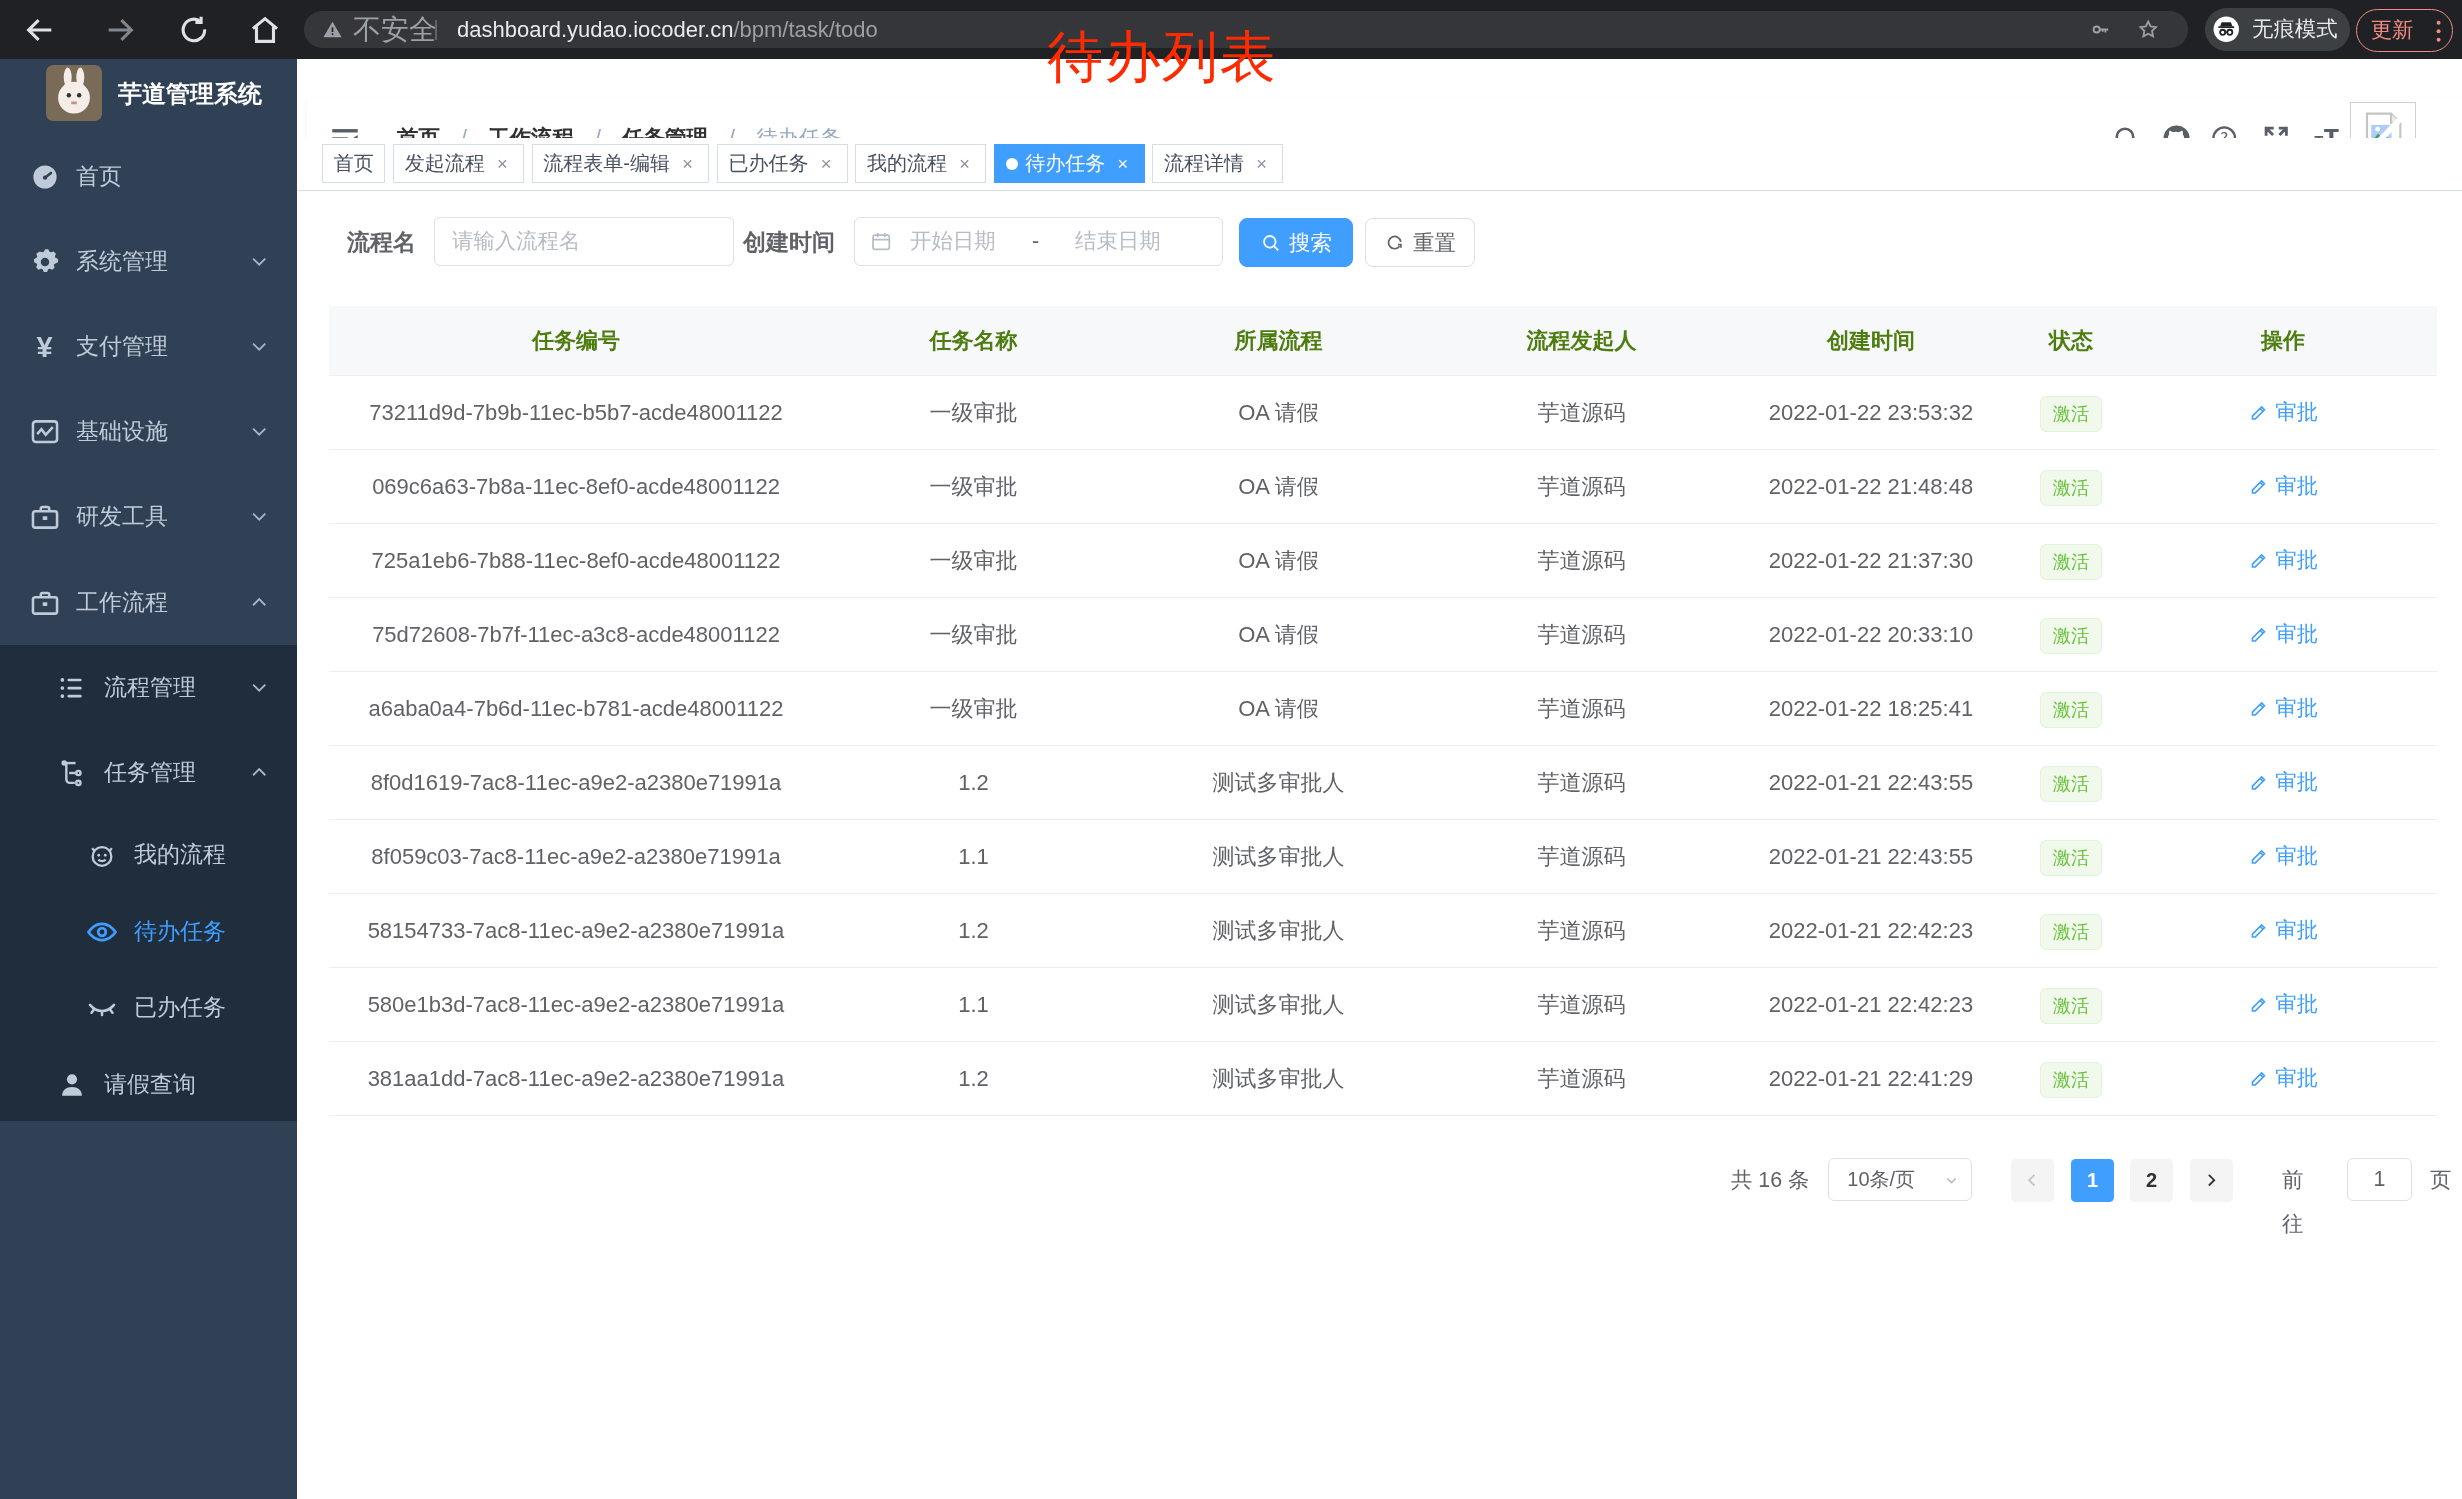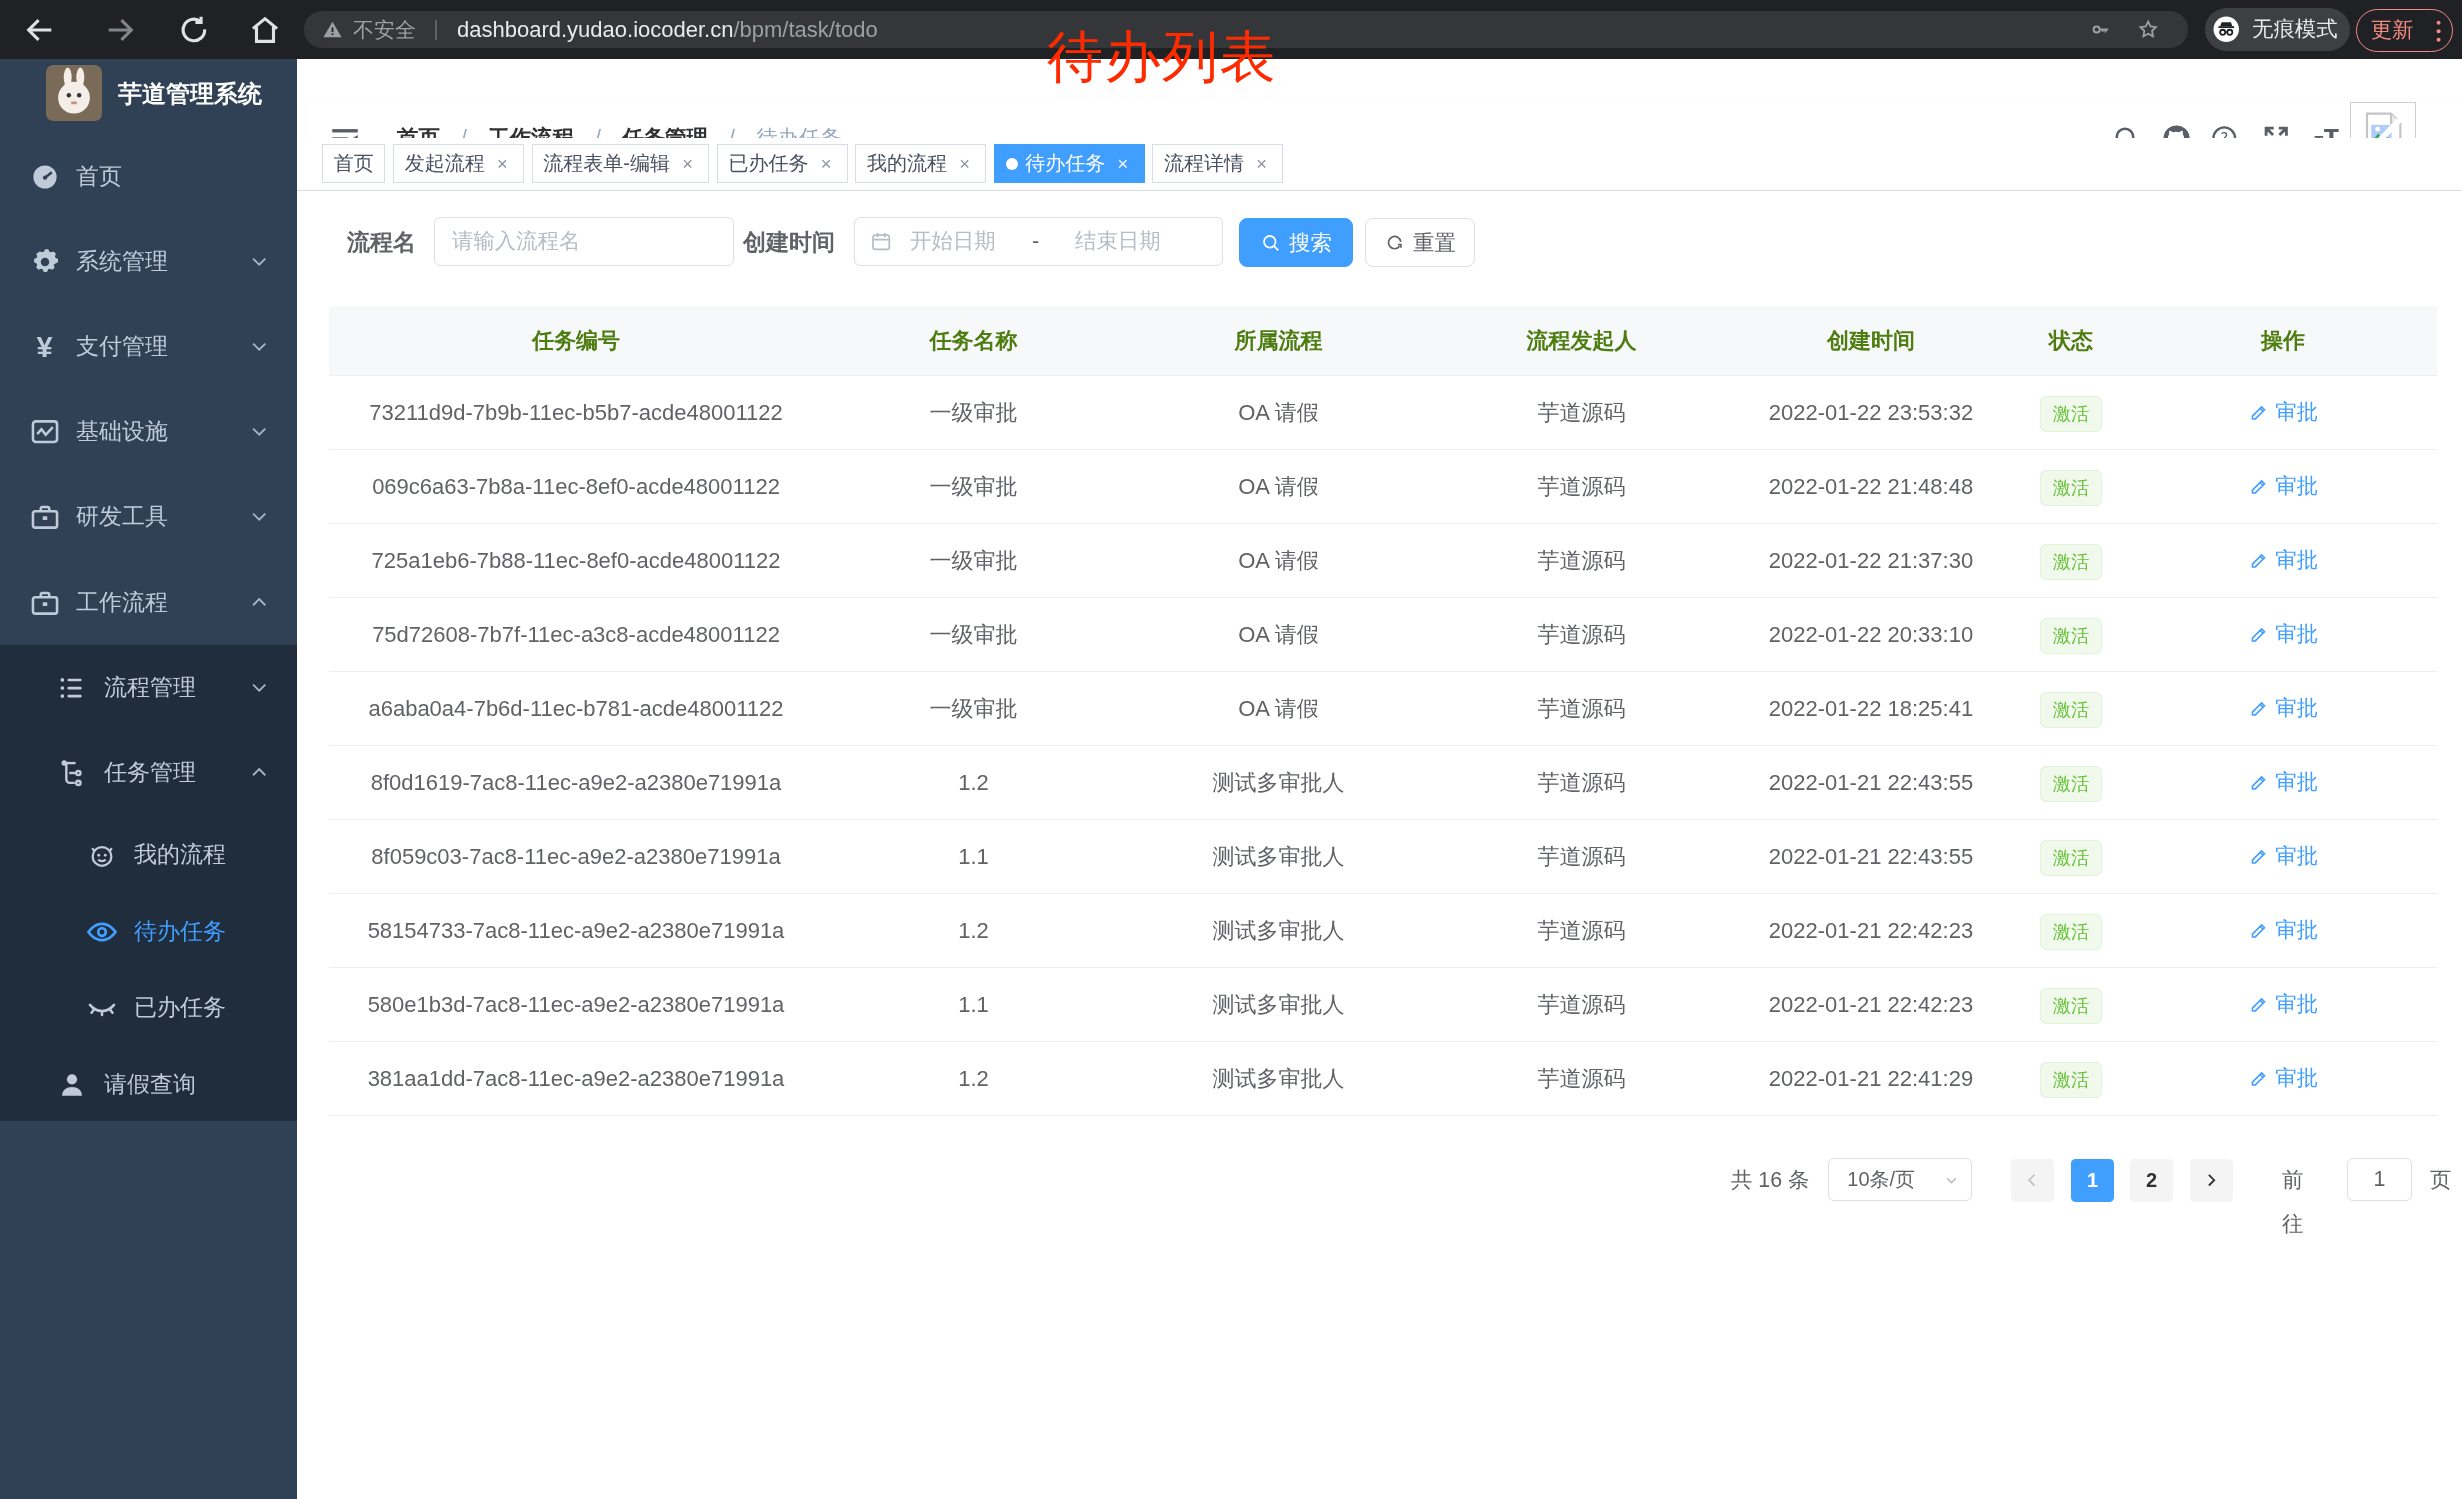--- a/index.html
+++ b/index.html
@@ -5,21 +5,21 @@
   html,body{margin:0;padding:0;width:2462px;height:1500px;overflow:hidden;
     font-family:"Liberation Sans","DejaVu Sans",sans-serif;background:#fff;}
   svg{display:block;}
 
   
   #chrome{position:absolute;left:0;top:0;width:2462px;height:59px;background:#202124;z-index:5;}
   .nav-btn{position:absolute;top:13px;width:34px;height:34px;color:#dee1e6;}
   .nav-btn.dim{color:#80868b;}
   #url-pill{position:absolute;left:304px;top:11.4px;width:1884px;height:37px;border-radius:18.3px;background:#35363a;}
   #url-pill .warn{position:absolute;left:17px;top:6.9px;width:23px;height:23px;}
-  #url-pill .sec{position:absolute;left:49px;top:0;line-height:37px;font-size:21px;color:#9aa0a6;}
+  #url-pill .sec{position:absolute;left:49px;top:0;line-height:37px;font-size:28px;color:#9aa0a6;}
   #url-pill .sep{position:absolute;left:131px;top:8.4px;width:1.5px;height:20px;background:#5f6368;}
   #url-pill .host{position:absolute;left:153px;top:0;line-height:37px;font-size:22px;color:#e8eaed;white-space:nowrap;}
   #url-pill .path{color:#9aa0a6;}
   #url-pill .key{position:absolute;right:76px;top:6.9px;width:23px;height:23px;color:#9aa0a6;}
   #url-pill .star{position:absolute;right:27.5px;top:6.1px;width:24.4px;height:24.4px;color:#9aa0a6;}
   #incog{position:absolute;left:2205px;top:8.4px;width:145px;height:43px;border-radius:21.4px;background:#3c4043;color:#e8eaed;font-size:21.4px;}
   #incog .ic{position:absolute;left:6.1px;top:6.1px;width:30.5px;height:30.5px;}
   #incog .tx{position:absolute;left:47px;line-height:43px;}
   #update-pill{position:absolute;left:2356px;top:9.2px;width:95px;height:41px;border:1.5px solid #f28b82;border-radius:21.4px;color:#f28b82;font-size:21.4px;}
   #update-pill .tx{position:absolute;left:13.7px;line-height:40px;}

